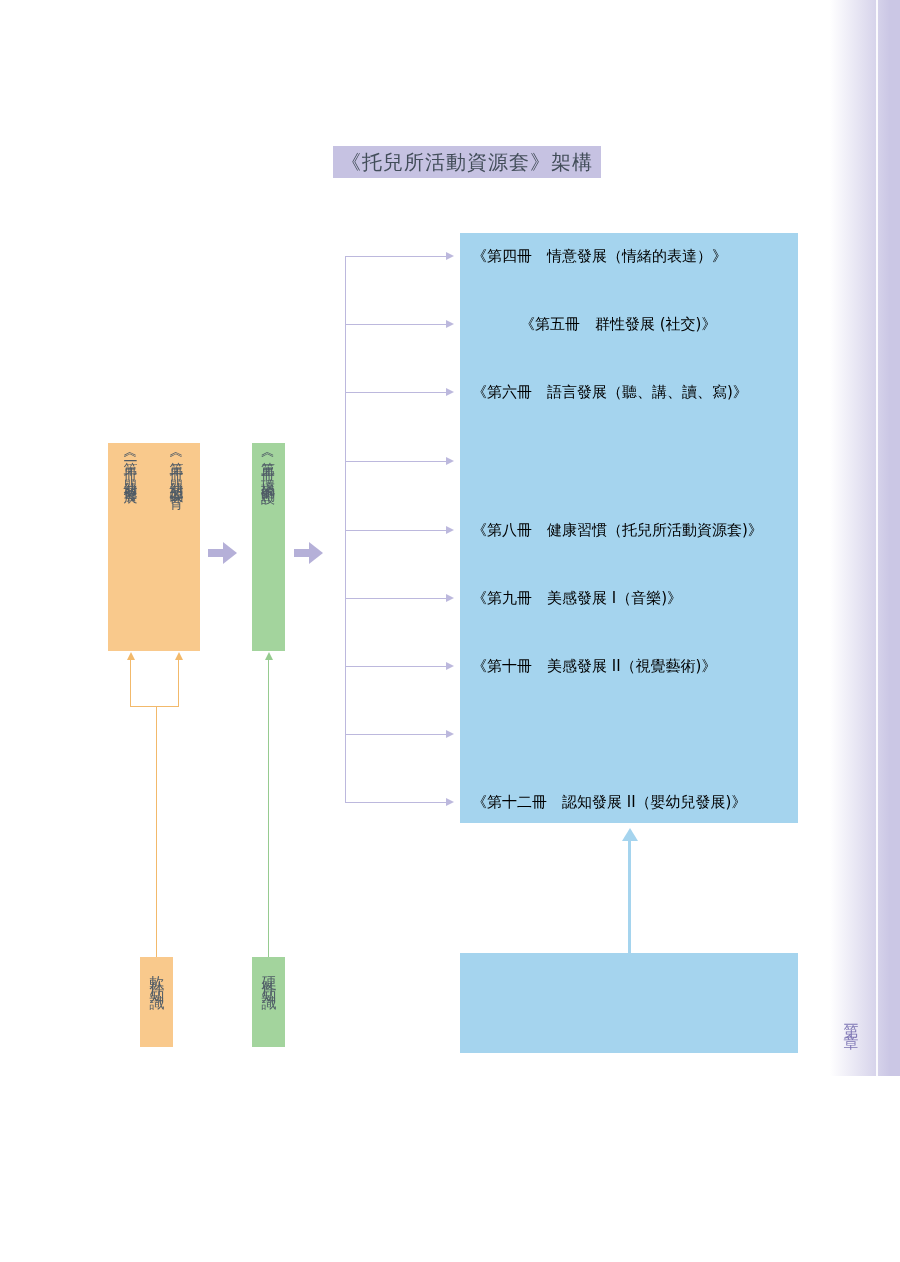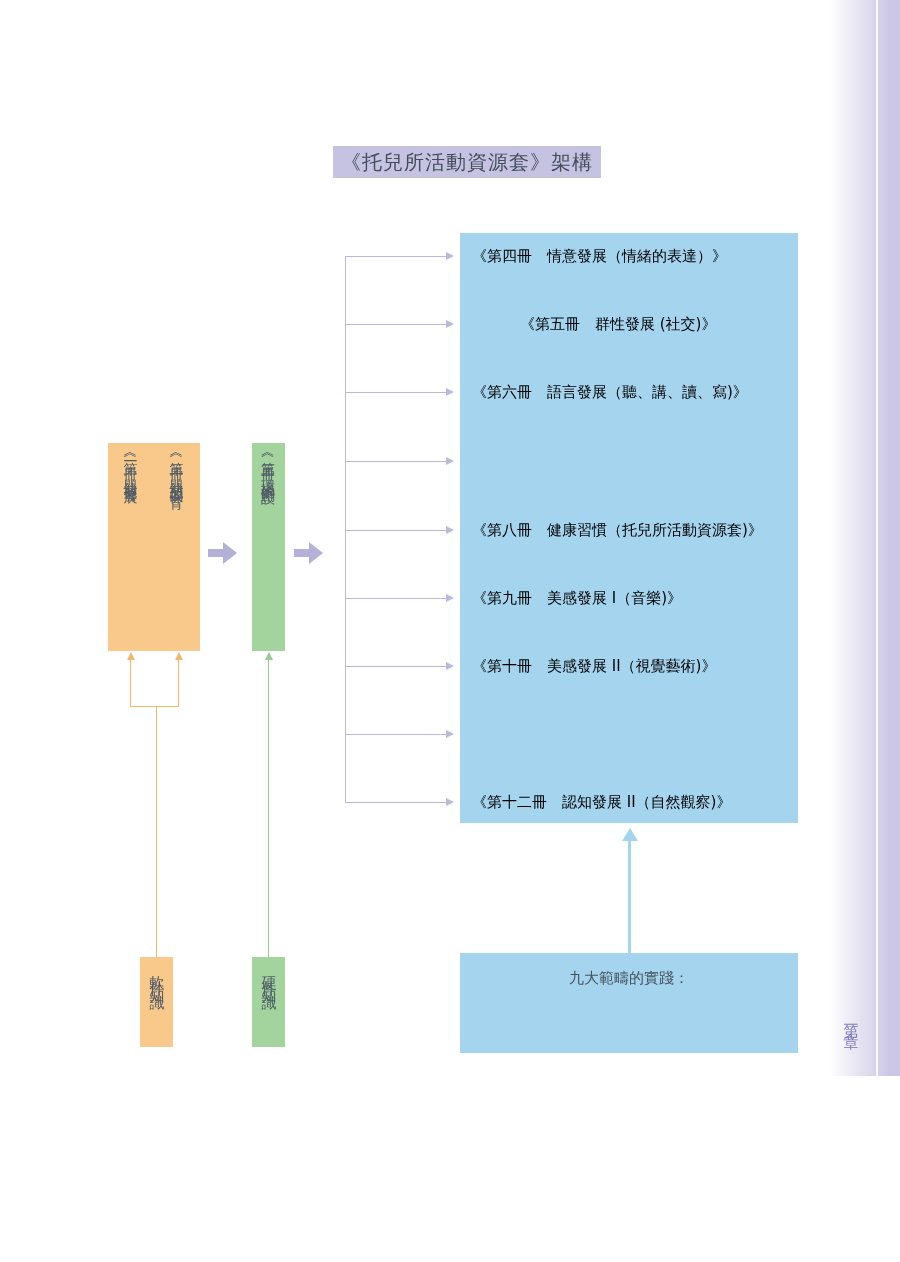--- a/index.html
+++ b/index.html
@@ -149,21 +149,21 @@
   <div class="branch-line" style="top:802px;"></div>
   <div class="branch-head" style="top:798px;"></div>
 
   <div class="blue-box">
     <div class="blue-item" style="top:12px;">《第四冊　情意發展（情緒的表達）》</div>
     <div class="blue-item" style="top:80px;margin-left:48px;">《第五冊　群性發展 (社交)》</div>
     <div class="blue-item" style="top:148px;">《第六冊　語言發展（聽、講、讀、寫)》</div>
     <div class="blue-item" style="top:286px;">《第八冊　健康習慣（托兒所活動資源套)》</div>
     <div class="blue-item" style="top:354px;text-align:right;">《第九冊　美感發展 I（音樂)》</div>
     <div class="blue-item" style="top:422px;">《第十冊　美感發展 II（視覺藝術)》</div>
-    <div class="blue-item" style="top:558px;">《第十二冊　認知發展 II（自然觀察)》</div>
+    <div class="blue-item" style="top:558px;">《第十二冊　認知發展 II（嬰幼兒發展)》</div>
   </div>
 
   <div class="small-box orange">
     <div class="vtext-small">軟件知識</div>
   </div>
   <div class="small-box green">
     <div class="vtext-small">硬件知識</div>
   </div>
 
   <div>
@@ -174,21 +174,20 @@
     <div class="oc-head" style="left:127px;top:652px;"></div>
     <div class="oc-head" style="left:175px;top:652px;"></div>
   </div>
 
   <div>
     <div class="gc" style="left:268px;top:660px;width:1px;height:297px;"></div>
     <div class="gc-head" style="left:265px;top:652px;"></div>
   </div>
 
   <div class="note-box">
-    <div>九大範疇的實踐：</div>
   </div>
   <div>
     <div class="ba-stem"></div>
     <div class="ba-head"></div>
   </div>
 
   <div class="side-band"></div>
   <svg class="side-arc" width="70" height="1262" viewBox="0 0 70 1262">
     <path d="M47,0 L47,1130 Q47,1185 17,1213" stroke="rgba(255,255,255,0.9)" stroke-width="2" fill="none"></path>
   </svg>

